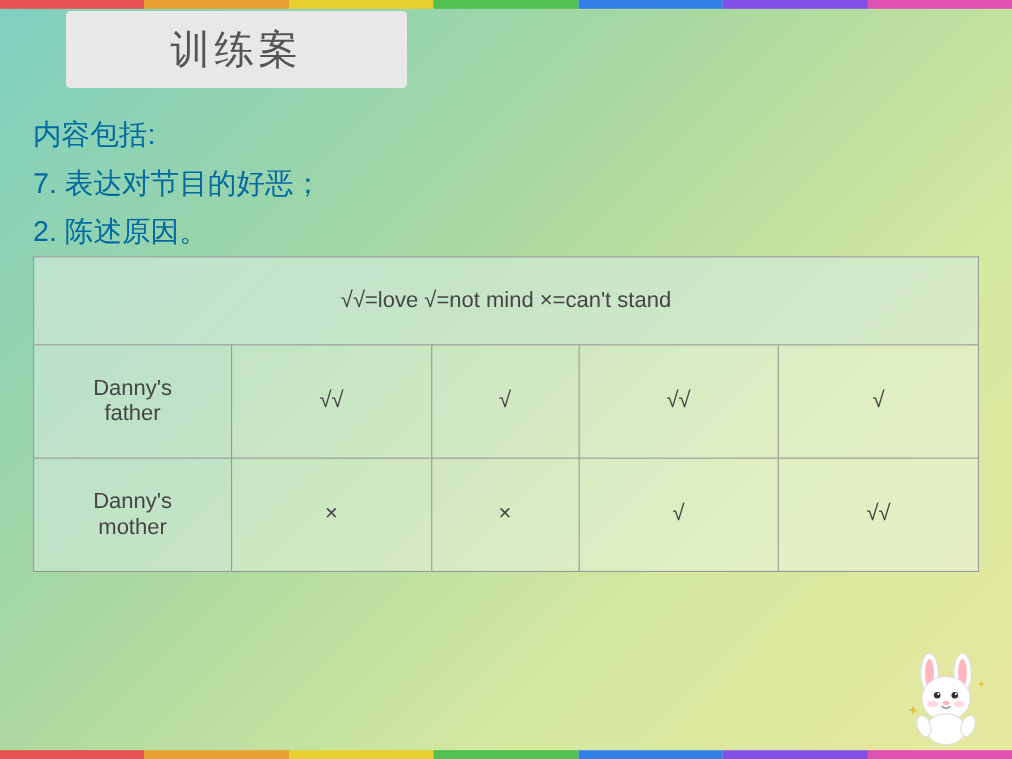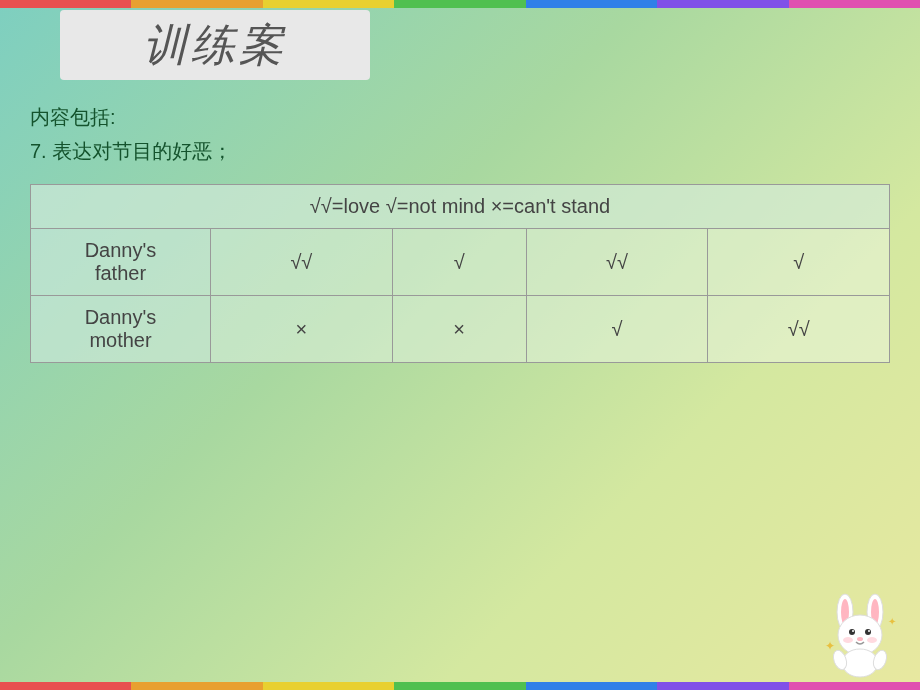--- a/index.html
+++ b/index.html
@@ -31,52 +31,51 @@
       left: 60px;
       width: 310px;
       height: 70px;
       background: #e8e8e8;
       border-radius: 4px;
       display: flex;
       align-items: center;
       justify-content: center;
     }
     .title-text {
-      font-size: 44px;
+      font-size: 36px;
       color: #555;
       font-weight: normal;
       letter-spacing: 4px;
-      font-style: italic;
     }
 
     
     .content {
       position: absolute;
       top: 100px;
       left: 30px;
       right: 30px;
     }
 
     .intro-text {
-      font-size: 20px;
-      color: #14532d;
+      font-size: 26px;
+      color: #0369a1;
       line-height: 1.7;
-      margin-bottom: 16px;
+      margin-bottom: 0;
     }
 
     
     .main-table {
       width: 100%;
       border-collapse: collapse;
       background: rgba(255,255,255,0.3);
     }
 
     .main-table td, .main-table th {
       border: 1.5px solid #999;
-      padding: 10px 8px;
+      padding: 28px 8px;
       text-align: center;
       font-size: 20px;
       color: #444;
       vertical-align: middle;
     }
 
     .legend-cell {
       background: rgba(200,230,210,0.5);
       font-size: 20px;
       color: #555;
@@ -142,20 +141,21 @@
 
 <div class="title-box">
   <span class="title-text">训练案</span>
 </div>
 
 <div class="content">
 
   <div class="intro-text">
     <div>内容包括:</div>
     <div>7. 表达对节目的好恶；</div>
+    <div>2. 陈述原因。</div>
   </div>
 
   <table class="main-table">
 
     <tbody>
         <tr>
       <td colspan="5" class="legend-cell">√√=love   √=not mind   ×=can't stand</td>
     </tr>
 
 

